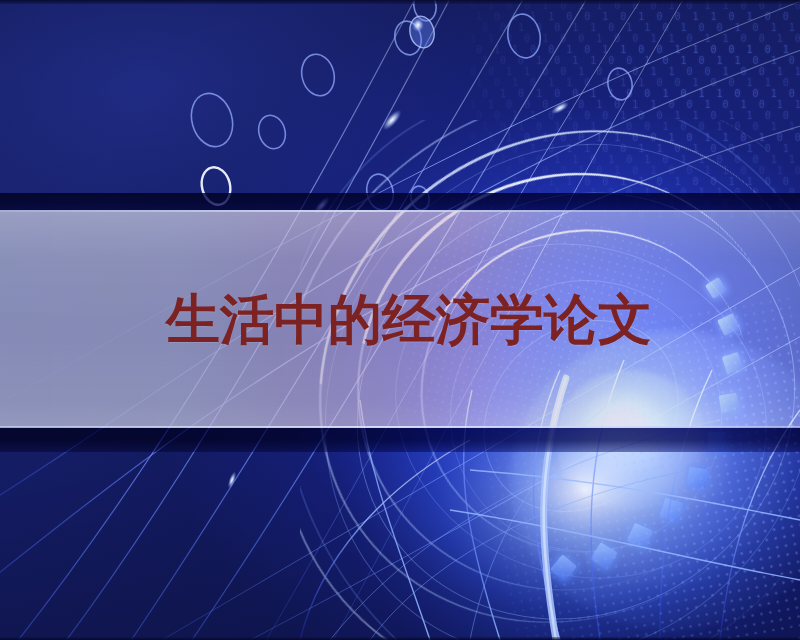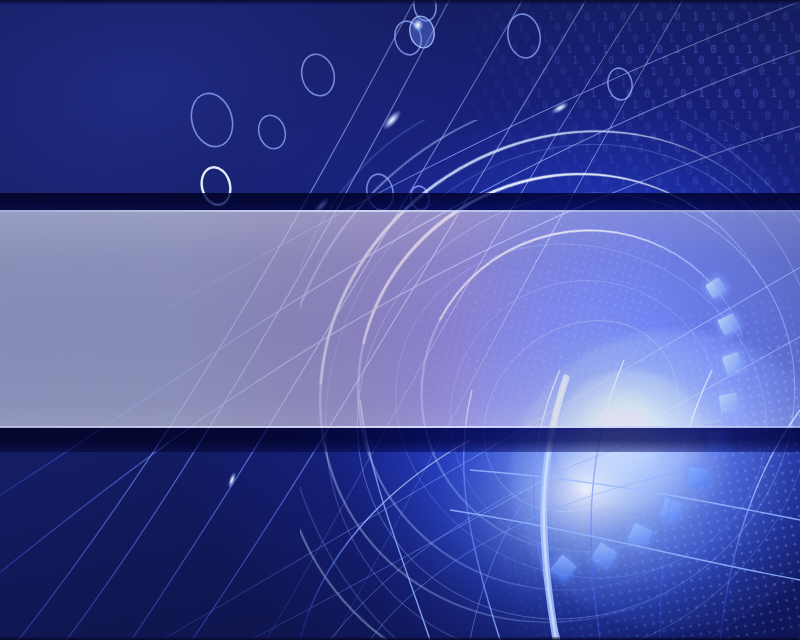--- a/index.html
+++ b/index.html
@@ -391,14 +391,17 @@
 
   <div class="edge-top"></div>
   <div class="band-dark-top"></div>
   <div class="band-hairline-top"></div>
   <div class="banner"></div>
   <div class="banner-sheen"></div>
   <div class="band-hairline-bot"></div>
   <div class="band-dark-bot"></div>
   <div class="edge-bottom"></div>
 
+  <div class="title-layer">
+    <div class="title">生活中的经济学论文</div>
+  </div>
 
 </div>
 
 </body></html>

